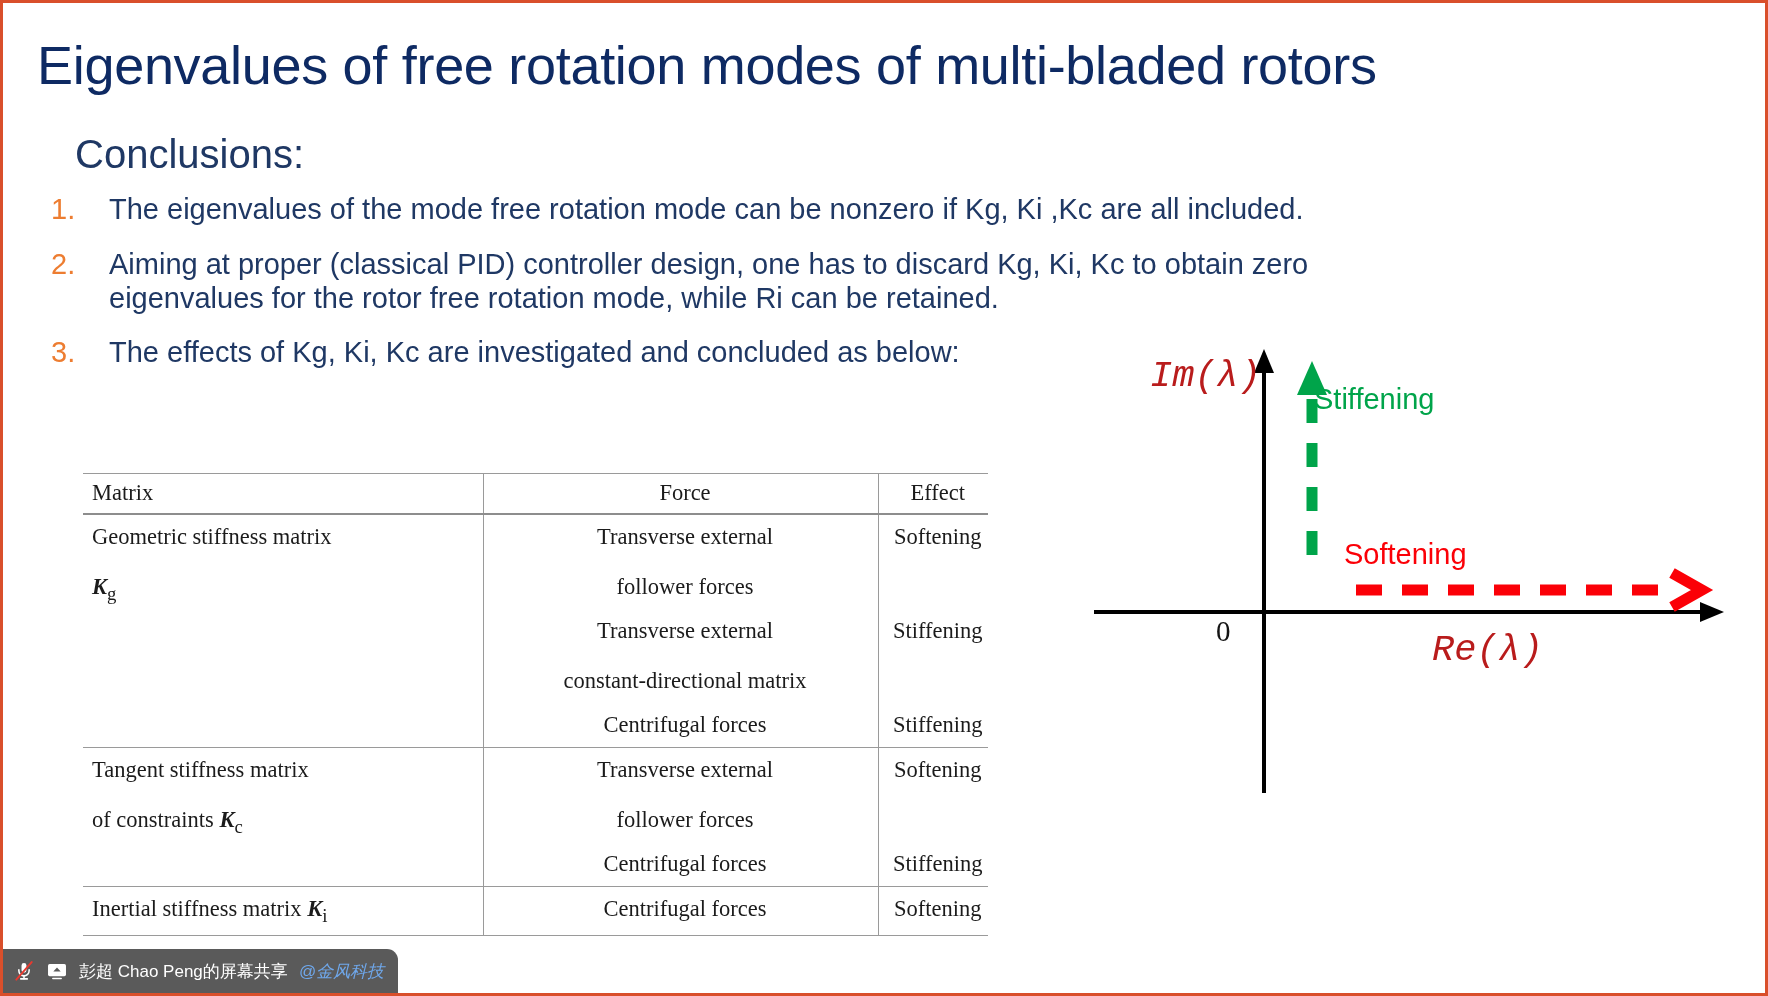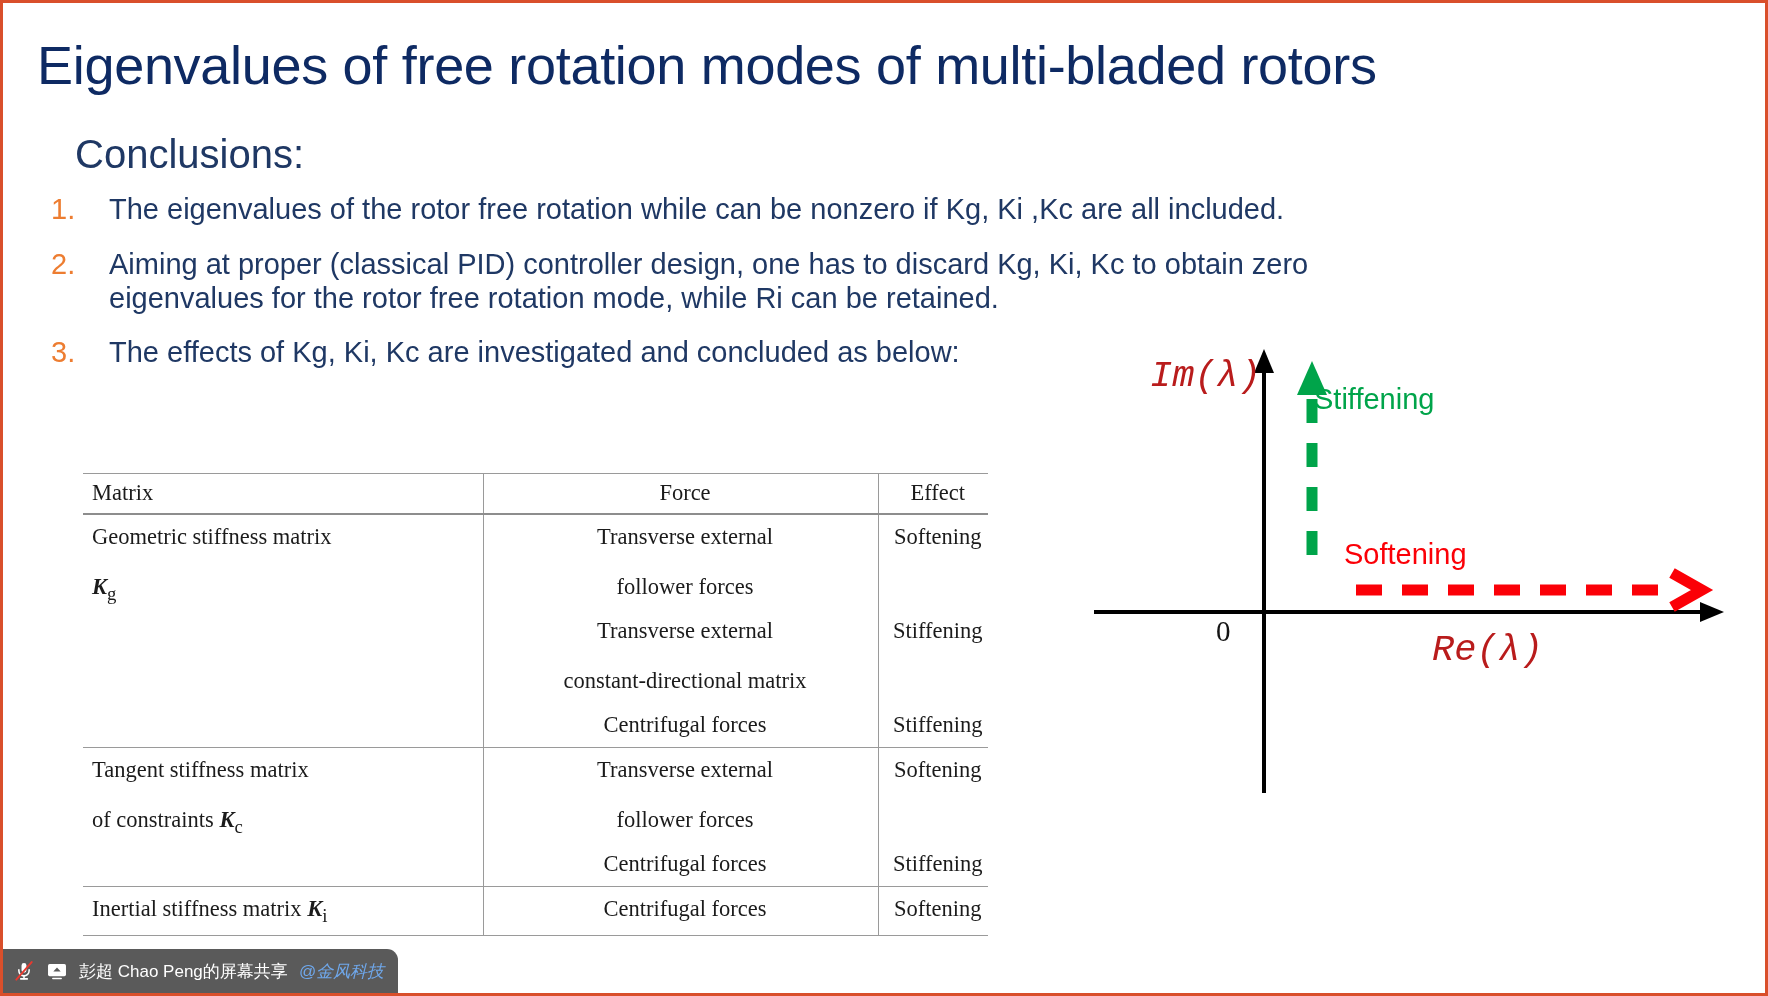--- a/index.html
+++ b/index.html
@@ -165,21 +165,21 @@
 <body>
 
 <div id="slide-frame">
 
   <div id="page-title">Eigenvalues of free rotation modes of multi-bladed rotors</div>
 
   <div id="conclusions-heading">Conclusions:</div>
 
   <div class="bullet-row" id="bullet-1">
     <span class="bullet-num">1.</span>
-    <span class="bullet-text">The eigenvalues of the rotor free rotation while can be nonzero if Kg, Ki ,Kc are all included.</span>
+    <span class="bullet-text">The eigenvalues of the mode free rotation mode can be nonzero if Kg, Ki ,Kc are all included.</span>
   </div>
   <div class="bullet-row" id="bullet-2">
     <span class="bullet-num">2.</span>
     <span class="bullet-text">Aiming at proper (classical PID) controller design, one has to discard Kg, Ki, Kc to obtain zero eigenvalues for the rotor free rotation mode, while Ri can be retained.</span>
   </div>
   <div class="bullet-row" id="bullet-3">
     <span class="bullet-num">3.</span>
     <span class="bullet-text">The effects of Kg, Ki, Kc are investigated and concluded as below:</span>
   </div>
 

